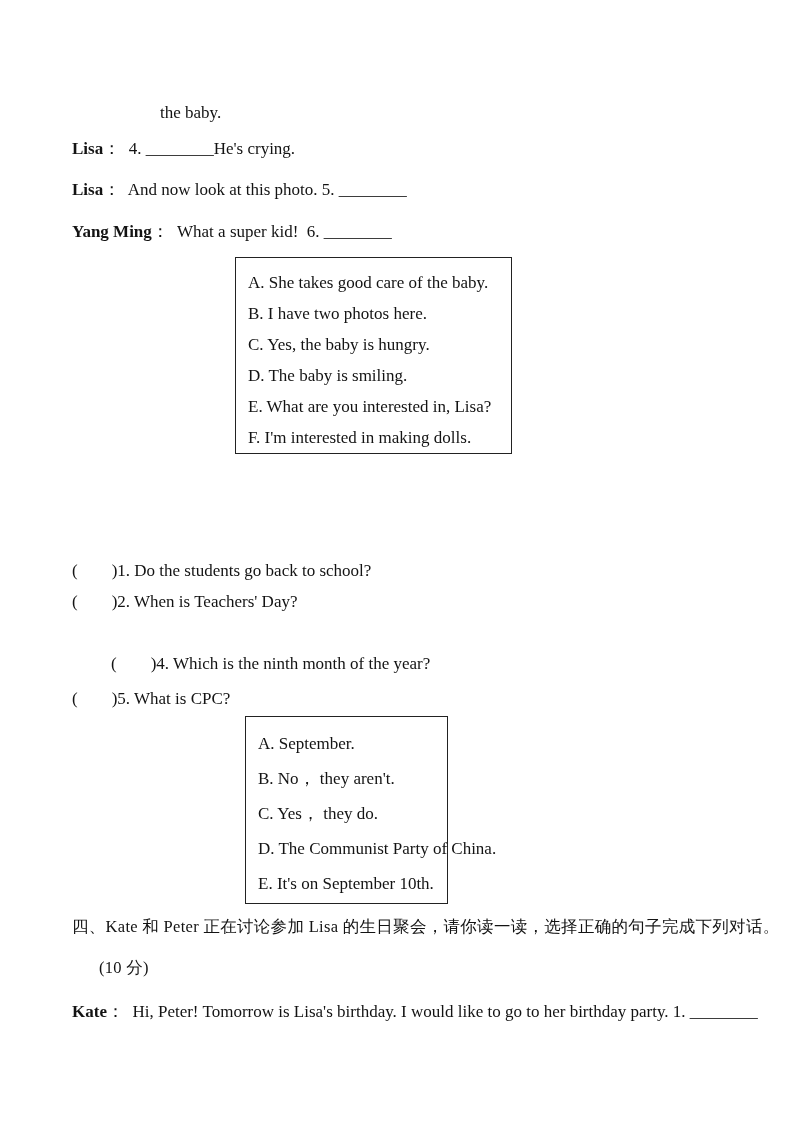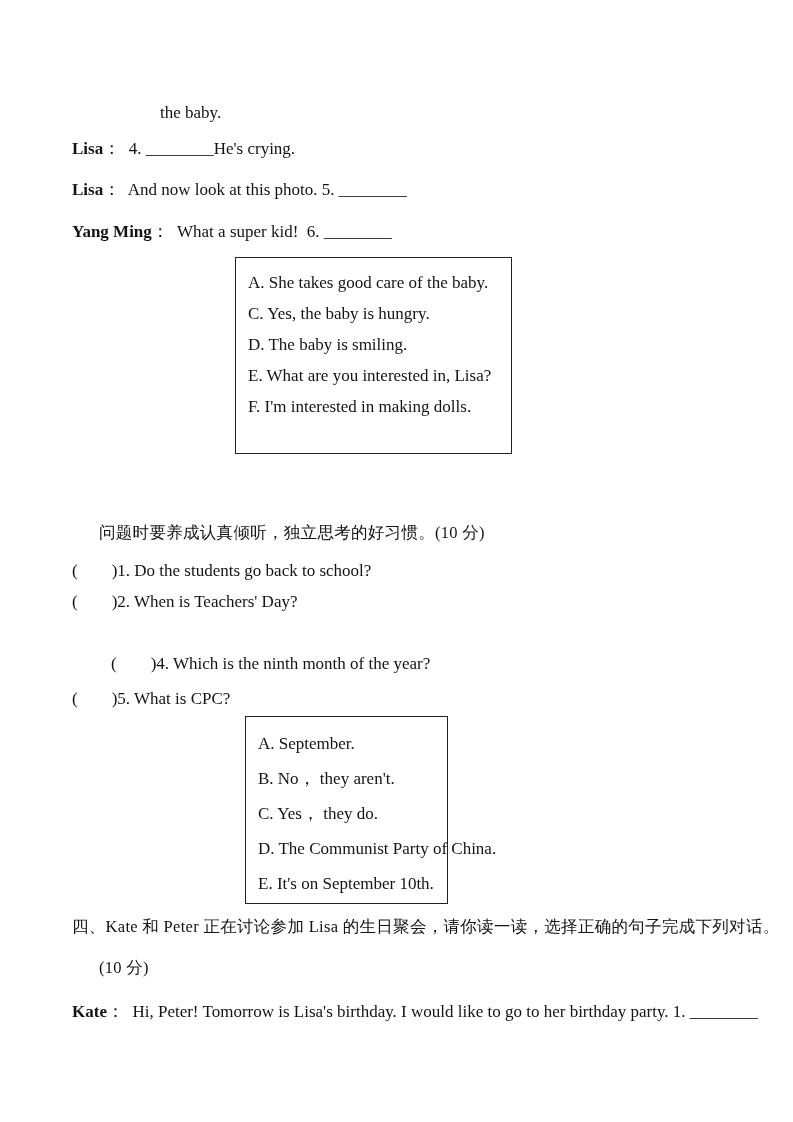--- a/index.html
+++ b/index.html
@@ -54,27 +54,27 @@
   <div class="line" style="left:160px; top:103px;">the baby.</div>
 
   <div class="line" style="left:72px; top:139px;"><span class="speaker">Lisa</span><span>：  4. ________He's crying.</span></div>
 
   <div class="line" style="left:72px; top:180px;"><span class="speaker">Lisa</span><span>：  And now look at this photo. 5. ________</span></div>
 
   <div class="line" style="left:72px; top:222px;"><span class="speaker">Yang Ming</span><span>：  What a super kid!  6. ________</span></div>
 
   <div class="options-box" style="left:235px; top:257px; width:277px; height:197px;">
     <div class="opt">A. She takes good care of the baby.</div>
+    <div class="opt">B. I have two photos here.</div>
     <div class="opt">C. Yes, the baby is hungry.</div>
     <div class="opt">D. The baby is smiling.</div>
     <div class="opt">E. What are you interested in, Lisa?</div>
     <div class="opt">F. I'm interested in making dolls.</div>
   </div>
 
-  <div class="line cjk" style="left:99px; top:523px;">问题时要养成认真倾听，独立思考的好习惯。(10 分)</div>
 
   <div class="line" style="left:72px; top:561px;">(        )1. Do the students go back to school?</div>
   <div class="line" style="left:72px; top:592px;font-family:Liberation Serif, serif;">(        )2. When is Teachers' Day?</div>
   <div class="line" style="left:72px; top:654px;margin-left:39px;">(        )4. Which is the ninth month of the year?</div>
   <div class="line" style="left:72px; top:689px;">(        )5. What is CPC?</div>
 
   <div class="options-box box2" style="left:245px; top:716px; width:203px; height:188px;">
     <div class="opt">A. September.</div>
     <div class="opt">B. No， they aren't.</div>
     <div class="opt">C. Yes， they do.</div>

